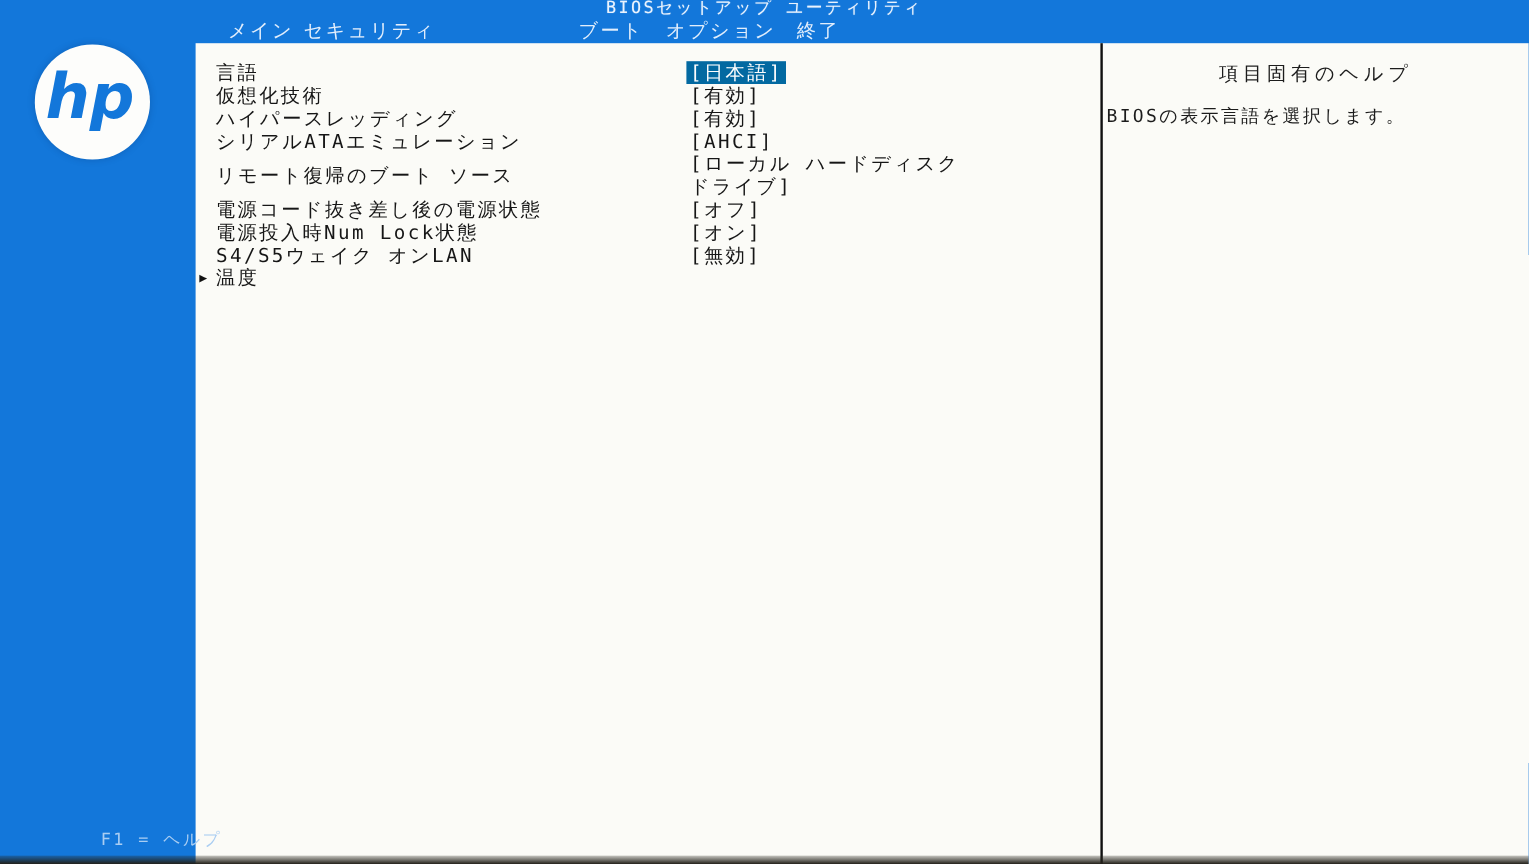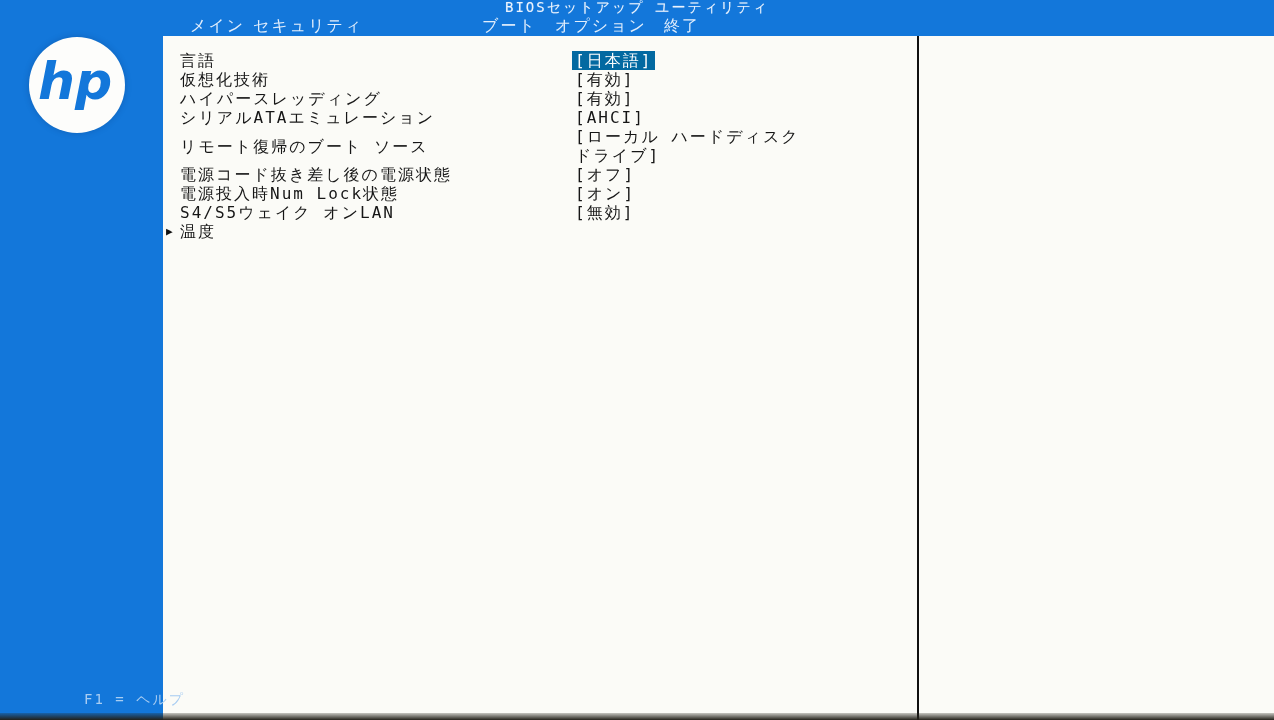--- a/index.html
+++ b/index.html
@@ -201,20 +201,24 @@
 
       <div class="row">
         <span class="arrow">▶</span>
         <span class="label">温度</span>
       </div>
 
     </div>
 
     <div class="panel-divider"></div>
 
+    <div class="help-panel">
+      <div class="help-header">項目固有のヘルプ</div>
+      <div class="help-body">BIOSの表示言語を選択します。</div>
+    </div>
 
   </div>
 
   <div class="footer-hint">F1 = ヘルプ</div>
 
   <div class="screen-bottom-edge"></div>
 
 </div>
 
 </body></html>

